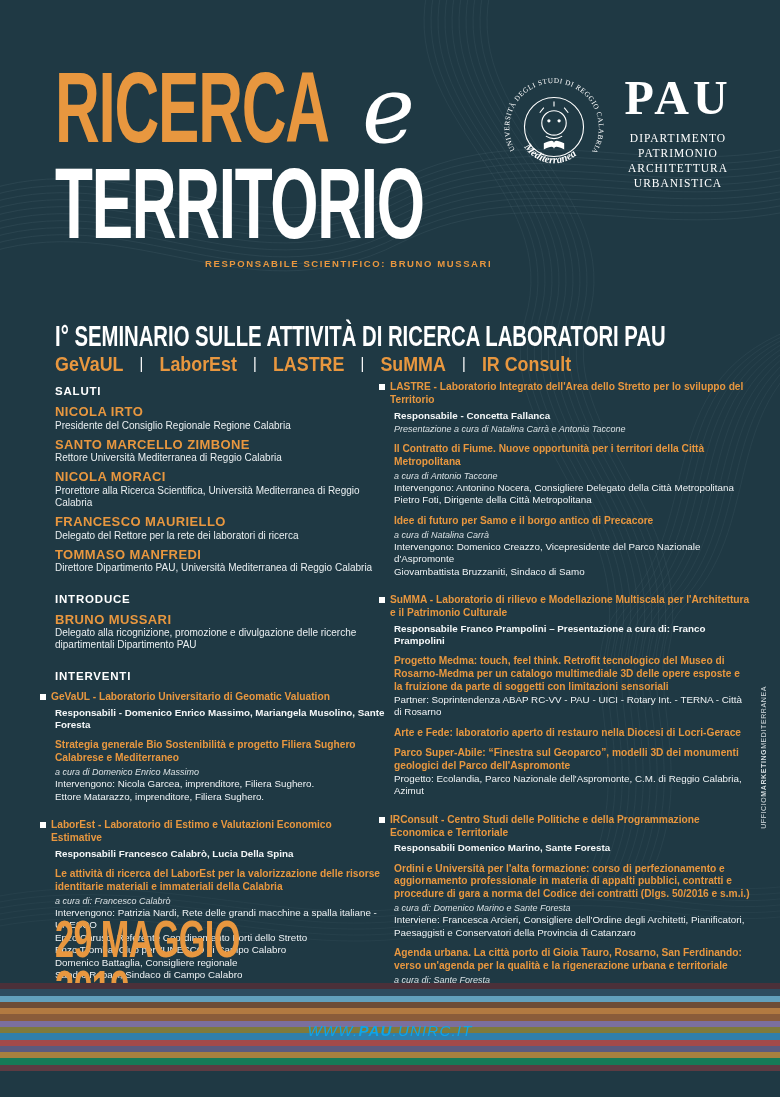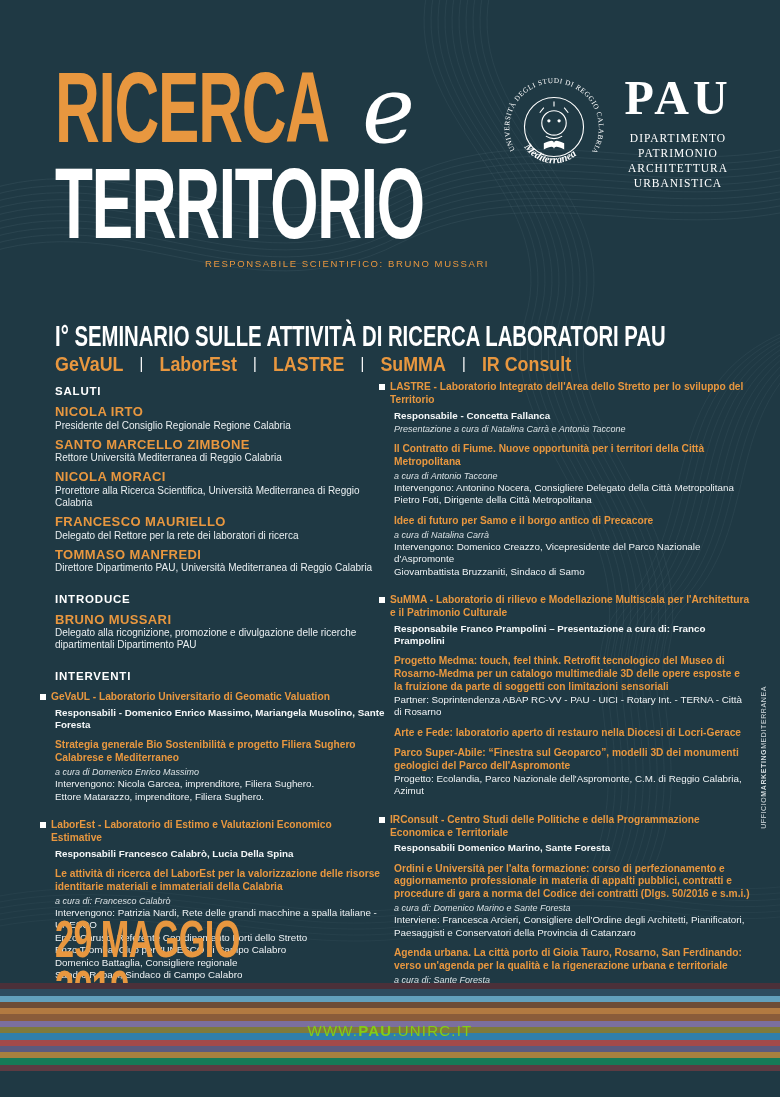--- a/index.html
+++ b/index.html
@@ -25,21 +25,21 @@
   }
   .t-script{
     display:inline-block;font-family:"DejaVu Serif",serif;font-style:italic;
     font-size:92px;line-height:94px;color:#ffffff;margin-left:24px;transform:rotate(-4deg);
   }
   .title-line2{
     font-size:100px;line-height:86px;font-weight:700;color:#ffffff;letter-spacing:-2px;
     transform:scaleX(0.62);transform-origin:left top;margin-top:6px;white-space:nowrap;
   }
   .sci-lead{
-    margin-top:12px;margin-left:150px;font-size:9.5px;font-weight:400;
+    margin-top:12px;margin-left:150px;font-size:9.5px;font-weight:700;
     letter-spacing:1.6px;color:var(--accent);
   }
   .uni-logo{position:absolute;left:498px;top:72px;width:112px;height:112px;}
   .pau-logo{position:absolute;left:620px;top:74px;width:116px;text-align:center;}
   .pau-acronym{
     font-family:"Liberation Serif",serif;font-weight:700;font-size:48px;line-height:1;
     letter-spacing:4px;color:#fff;
   }
   .pau-lines div{
     font-family:"Liberation Serif",serif;font-size:11.5px;line-height:15px;
@@ -95,21 +95,21 @@
   }
   .time{color:var(--accent);font-weight:700;font-size:15.5px;letter-spacing:0.5px;}
   .pipe{color:#ffffff;font-size:15px;}
   .venue{color:#ffffff;font-weight:700;font-size:15.5px;letter-spacing:0.5px;}
 
   
   .stripes{position:absolute;left:0;top:983px;width:780px;height:88px;display:flex;flex-direction:column;}
   .stripe{flex:1;}
   .website{
     position:absolute;left:50%;top:47px;transform:translate(-50%,-50%);
-    font-size:15px;letter-spacing:1.2px;color:#84cc16;z-index:2;
+    font-size:15px;letter-spacing:1.2px;color:#0ea5e9;z-index:2;font-style:italic;
   }
   .website .b{font-weight:700;}
 
   
   .side-text{
     position:absolute;right:13px;top:686px;
     writing-mode:vertical-rl;transform:rotate(180deg);
     font-size:7px;letter-spacing:0.6px;color:#d5dde0;
   }
   .side-text .b{font-weight:700;}

